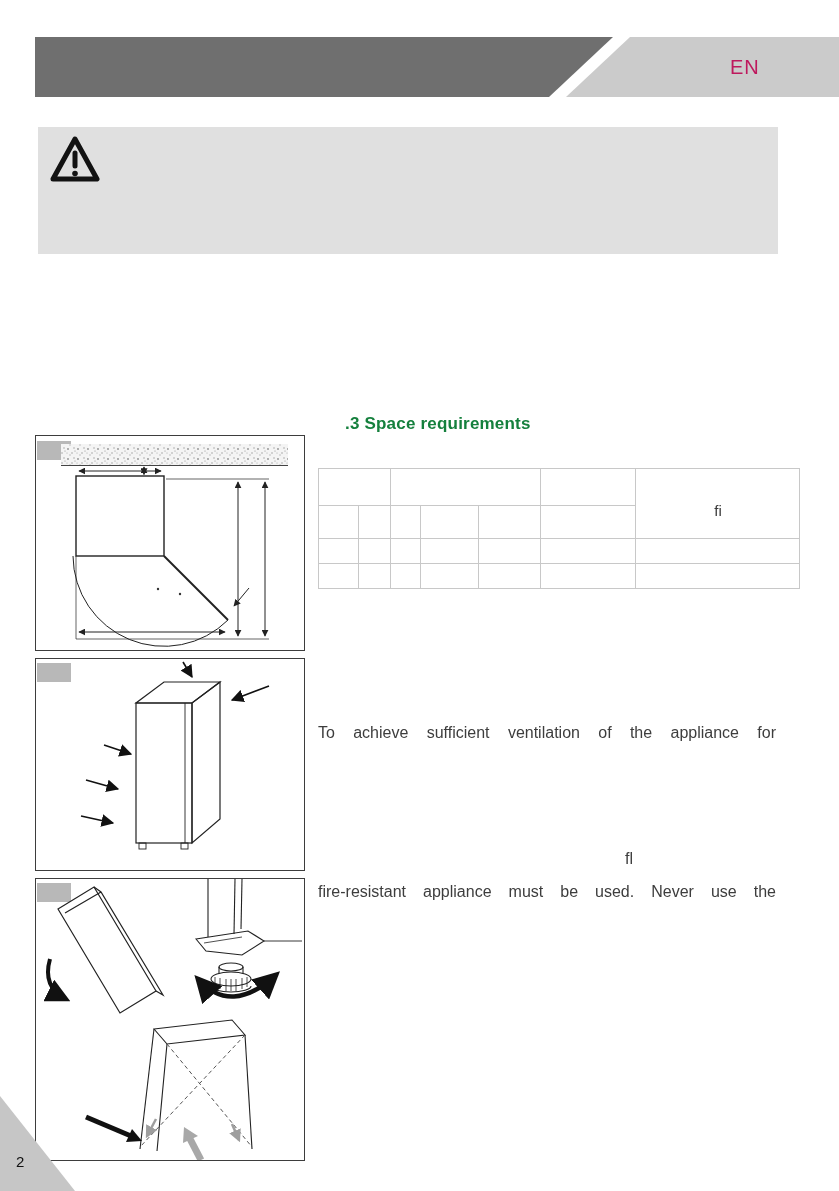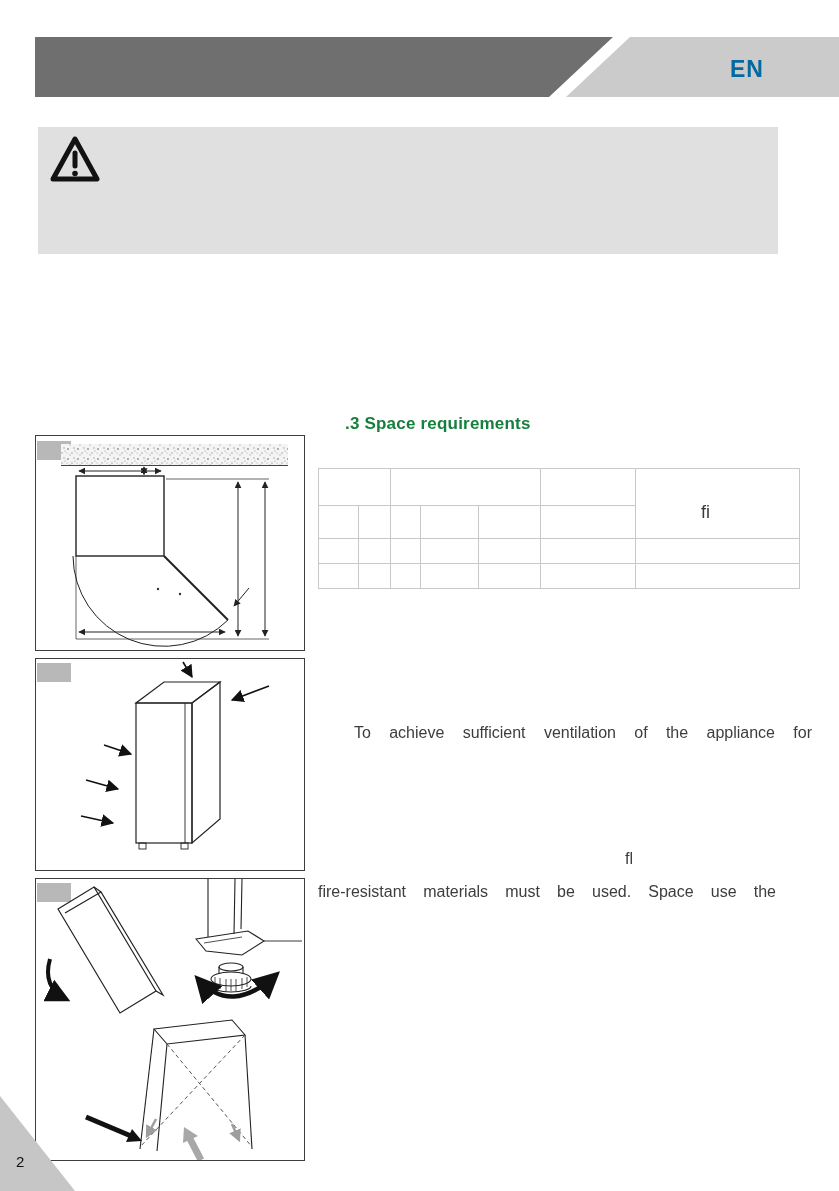--- a/index.html
+++ b/index.html
@@ -12,25 +12,25 @@
     --text:#3d3d3d;
     --line:#222;
   }
   *{margin:0;padding:0;box-sizing:border-box;}
   body{background:#ffffff;font-family:"Liberation Sans", sans-serif;}
   .page{position:relative;width:839px;height:1191px;background:#fff;overflow:hidden;}
   .abs{position:absolute;}
   .para{color:var(--text);font-size:16px;line-height:1.3;}
   .just{text-align:justify;text-align-last:justify;}
   .heading{color:#15803d;font-size:17px;font-weight:bold;letter-spacing:.2px;}
-  .lang{color:#0369a1;font-size:23px;letter-spacing:1px;font-weight:bold;}
+  .lang{color:#be185d;font-size:20px;letter-spacing:1px;}
   .warning-panel{background:var(--warning-bg);}
   .figure-box{border:1px solid #3d3d3d;background:transparent;}
   .figure-box svg{display:block;}
-  .table-note{color:#3a3a3a;font-size:18px;text-align:left;}
+  .table-note{color:#3a3a3a;font-size:15px;text-align:center;}
   .pagenum{color:#111;font-size:15px;}
 </style>
 </head>
 <body>
 
 <div class="page">
 
   <svg class="abs" style="left:0;top:0;" width="839" height="120" viewBox="0 0 839 120">
     <polygon points="35,37 613,37 549,97 35,97" style="fill:var(--header-dark)"></polygon>
     <polygon points="630,37 839,37 839,97 566,97" style="fill:var(--header-light)"></polygon>
@@ -195,24 +195,24 @@
           <polygon points="106,262 90,263 96,250" fill="#111"></polygon>
         </g>
         <g>
           <line x1="165" y1="281" x2="152" y2="256" stroke="#a8a8a8" stroke-width="7"></line>
           <polygon points="148,248 162,257 147,264" fill="#a8a8a8"></polygon>
         </g>
       </g>
     </svg>
   </div>
 
-  <div class="abs para just" style="left:318px;top:723px;width:458px;margin-left:36px;">To achieve sufficient ventilation of the appliance for</div>
+  <div class="abs para just" style="left:318px;top:723px;width:458px;">To achieve sufficient ventilation of the appliance for</div>
 
   <div class="abs para" style="left:625px;top:849px;">fl</div>
 
-  <div class="abs para just" style="left:318px;top:882px;width:458px;">fire-resistant materials must be used. Space use the</div>
+  <div class="abs para just" style="left:318px;top:882px;width:458px;">fire-resistant appliance must be used. Never use the</div>
 
   <svg class="abs" style="left:0;top:1096px;" width="76" height="95" viewBox="0 0 76 95">
     <polygon points="0,0 0,95 75,95" style="fill:var(--corner-triangle)"></polygon>
   </svg>
   <div class="abs pagenum" style="left:16px;top:1153px;">2</div>
 
 </div>
 
 </body></html>

